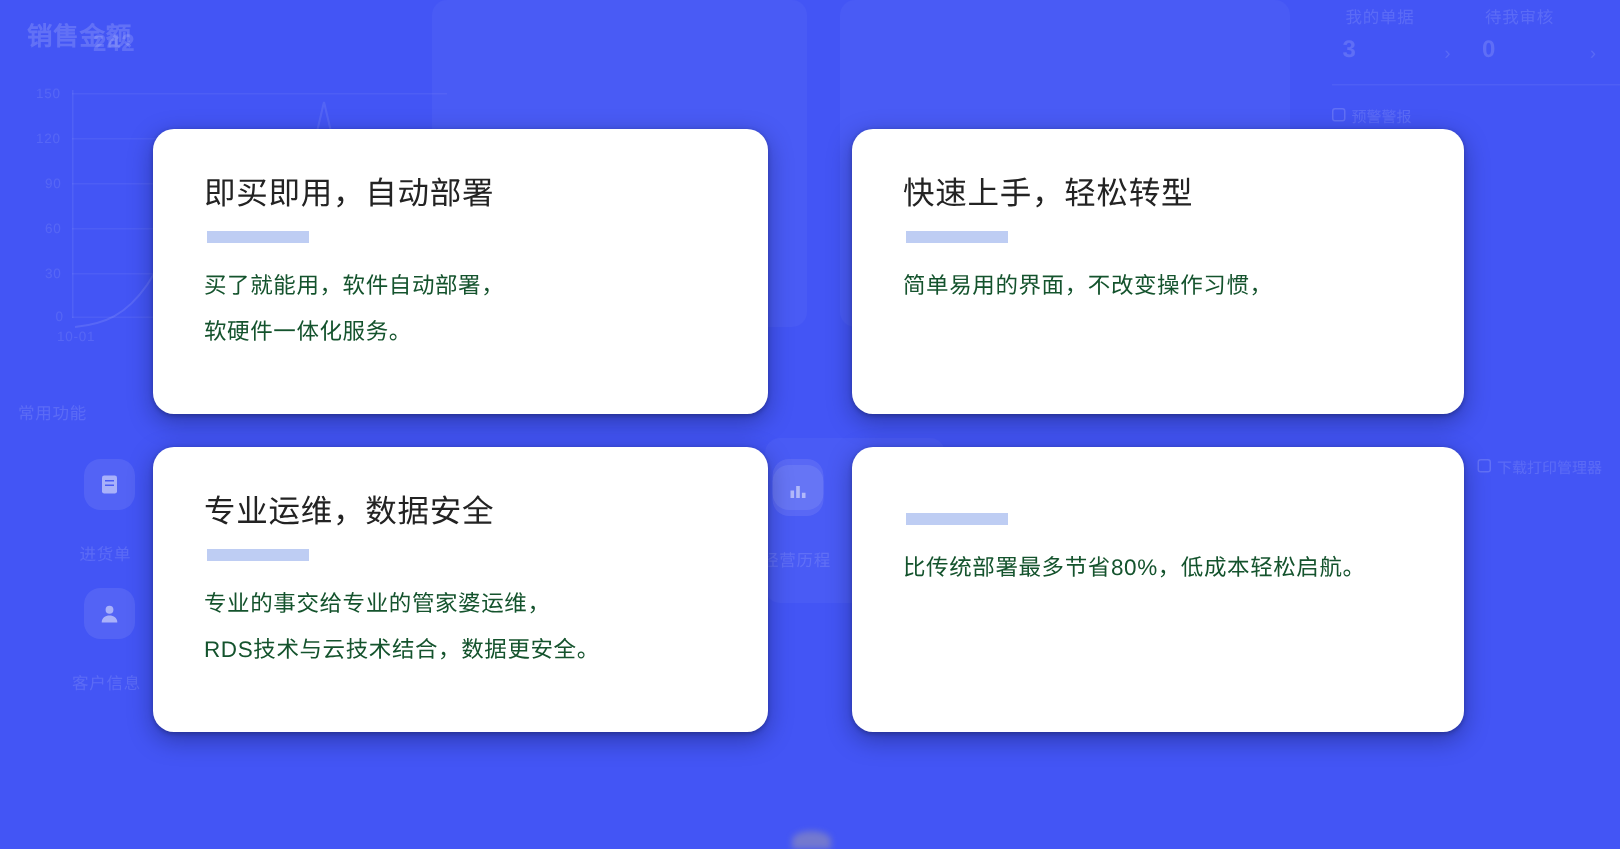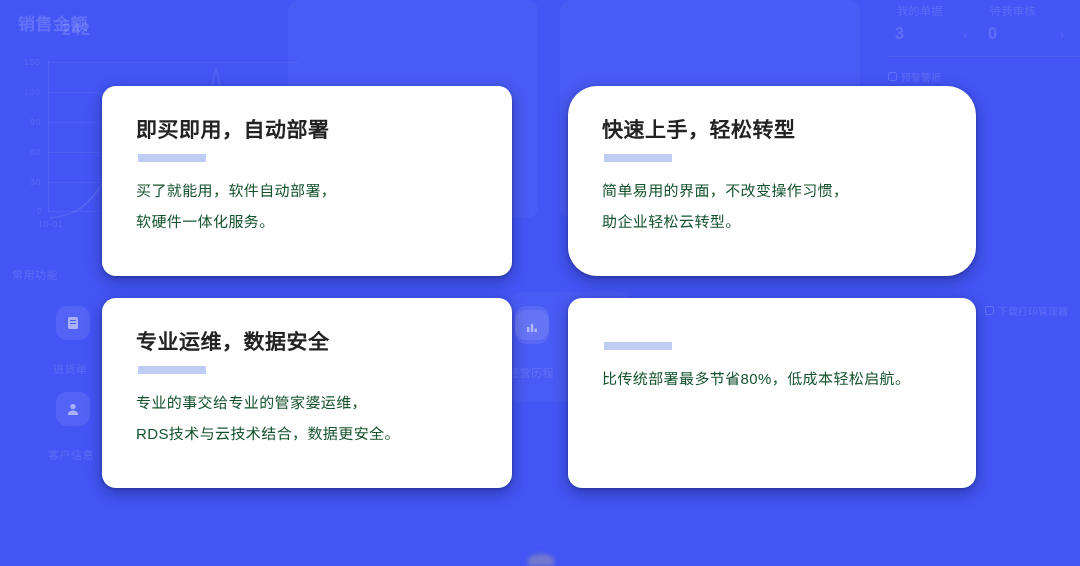--- a/index.html
+++ b/index.html
@@ -143,21 +143,21 @@
     box-shadow: 0 5px 16px rgba(10,16,60,0.38),
                 0 1px 3px rgba(10,16,60,0.30);
   }
 
   .card-inner {
     padding: 32px 0 0 34px;
   }
 
   .card-title {
     font-size: 21px;
-    font-weight: bold;
+    font-weight: normal;
     color: #232323;
     letter-spacing: 0.5px;
     line-height: 1.15;
     white-space: nowrap;
   }
 
   .card-rule {
     width: 68px;
     height: 8px;
     background: #becdf3;
@@ -167,21 +167,21 @@
   .card-desc-line {
     font-size: 15px;
     color: #14532d;
     line-height: 31px;
     letter-spacing: 0.4px;
     white-space: nowrap;
   }
 
   
   #card-1 { left: 102px; top: 86px;  width: 410px; height: 190px; }
-  #card-2 { left: 568px; top: 86px;  width: 408px; height: 190px; border-radius: 29px; }
+  #card-2 { left: 568px; top: 86px;  width: 408px; height: 190px; }
   #card-3 { left: 102px; top: 298px; width: 410px; height: 190px; }
   #card-4 { left: 568px; top: 298px; width: 408px; height: 190px; }
 </style>
 </head>
 <body>
 
 <div id="stage">
 
   <div class="bg-layer">
 
@@ -275,21 +275,20 @@
       <div class="card-desc-line">买了就能用，软件自动部署，</div>
       <div class="card-desc-line">软硬件一体化服务。</div>
     </div>
   </div>
 
   <div class="card" id="card-2">
     <div class="card-inner">
       <div class="card-title">快速上手，轻松转型</div>
       <div class="card-rule"></div>
       <div class="card-desc-line">简单易用的界面，不改变操作习惯，</div>
-      <div class="card-desc-line">助企业轻松云转型。</div>
     </div>
   </div>
 
   <div class="card" id="card-3">
     <div class="card-inner">
       <div class="card-title">专业运维，数据安全</div>
       <div class="card-rule"></div>
       <div class="card-desc-line">专业的事交给专业的管家婆运维，</div>
       <div class="card-desc-line">RDS技术与云技术结合，数据更安全。</div>
     </div>

